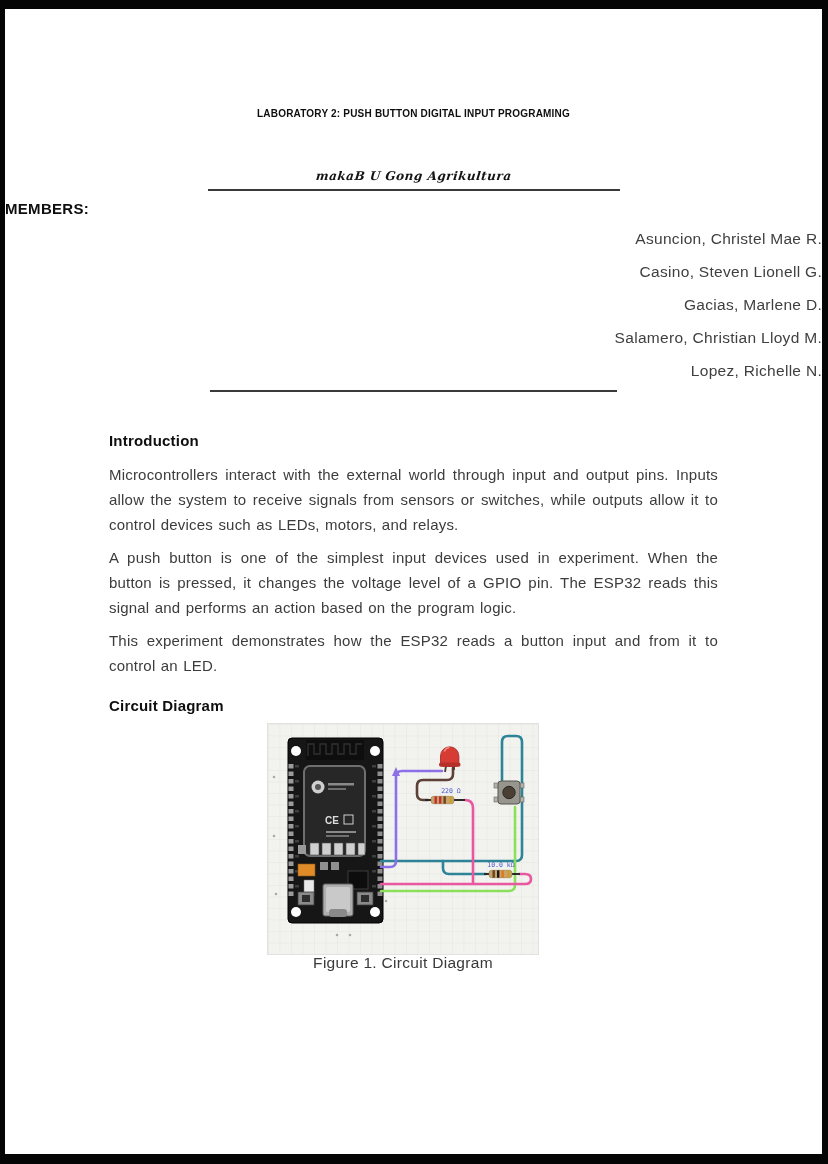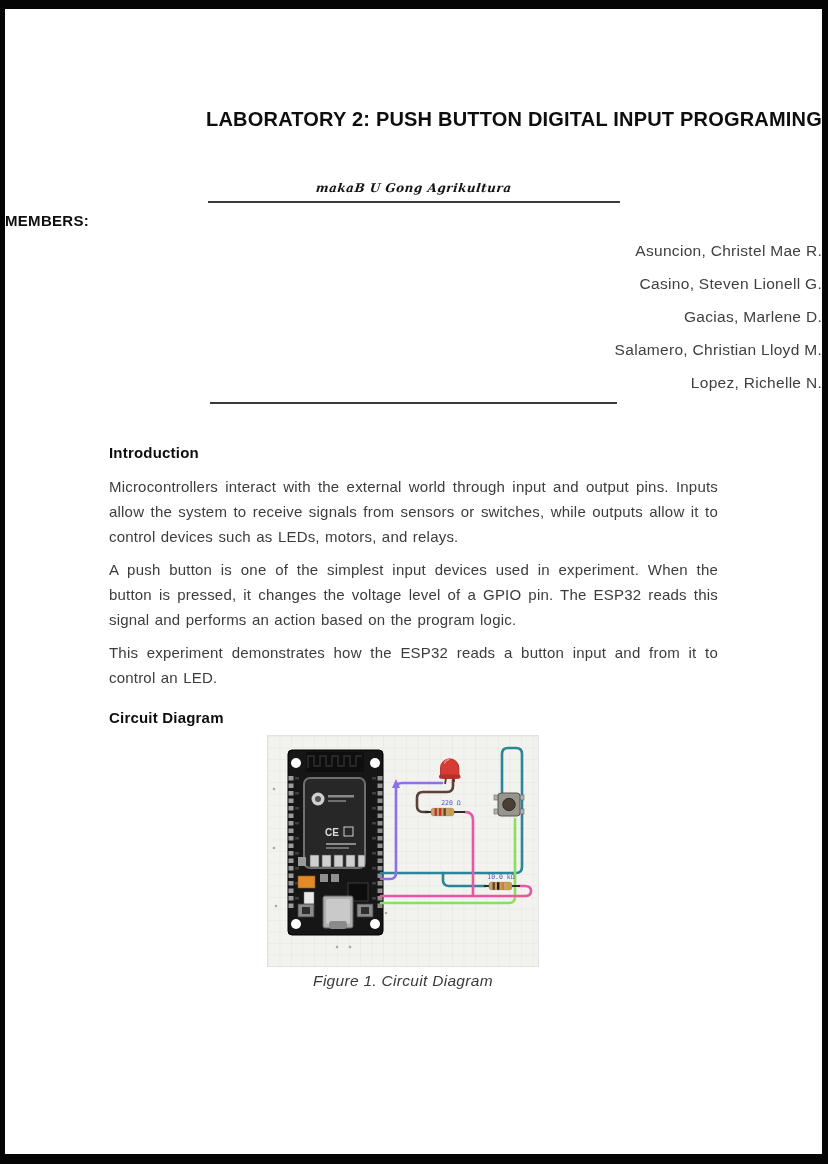--- a/index.html
+++ b/index.html
@@ -11,22 +11,22 @@
     background: #ffffff;
     border-style: solid;
     border-color: #050505;
     border-width: 9px 6px 10px 5px;
     font-family: "Liberation Sans", sans-serif;
     color: #3b3b3b;
     overflow: hidden;
   }
   .title {
     margin-top: 99px;
-    text-align: right;
-    font-size: 20px;
+    text-align: center;
+    font-size: 10px;
     font-weight: bold;
     letter-spacing: 0.2px;
     color: #0e0e0e;
   }
   .sig-block {
     width: 412px;
     margin: 47px auto 0 auto;
     text-align: center;
     border-bottom: 2px solid #3a3a3a;
     padding-bottom: 5px;
@@ -87,22 +87,20 @@
     width: 270px;
     text-align: center;
   }
   .diagram-svg {
     display: block;
     width: 270px;
     height: 230px;
     outline: 1px solid #e2e2df;
   }
   .figure-caption {
-    margin-top: 6px;
-    font-style: italic;
     font-size: 15.5px;
     color: #3a3a3a;
     letter-spacing: 0.3px;
     white-space: nowrap;
   }
   .r-label { font-family: "DejaVu Sans Mono", monospace; font-size: 6.5px; }
   .ce-label { font-family: "Liberation Sans", sans-serif; font-size: 10px; font-weight: bold; }
 </style>
 </head>
 <body>

